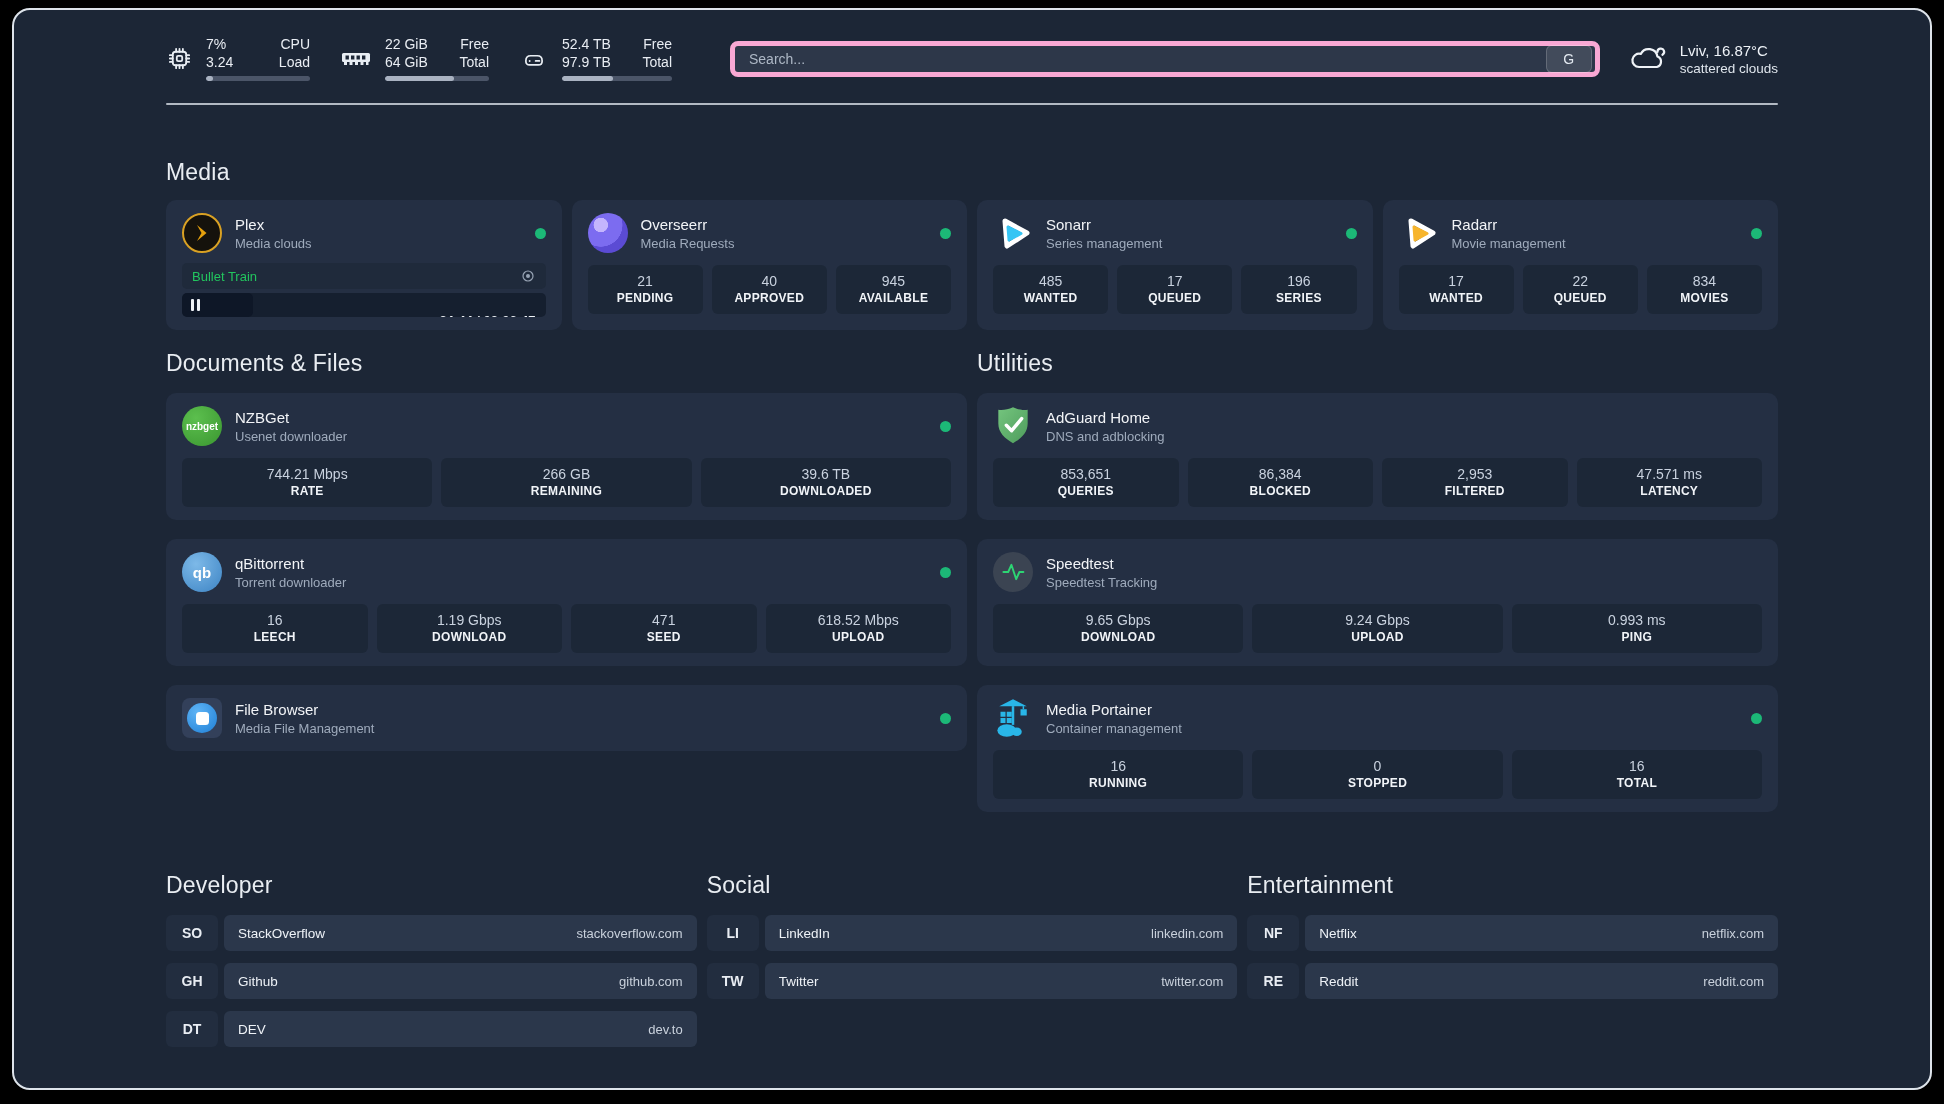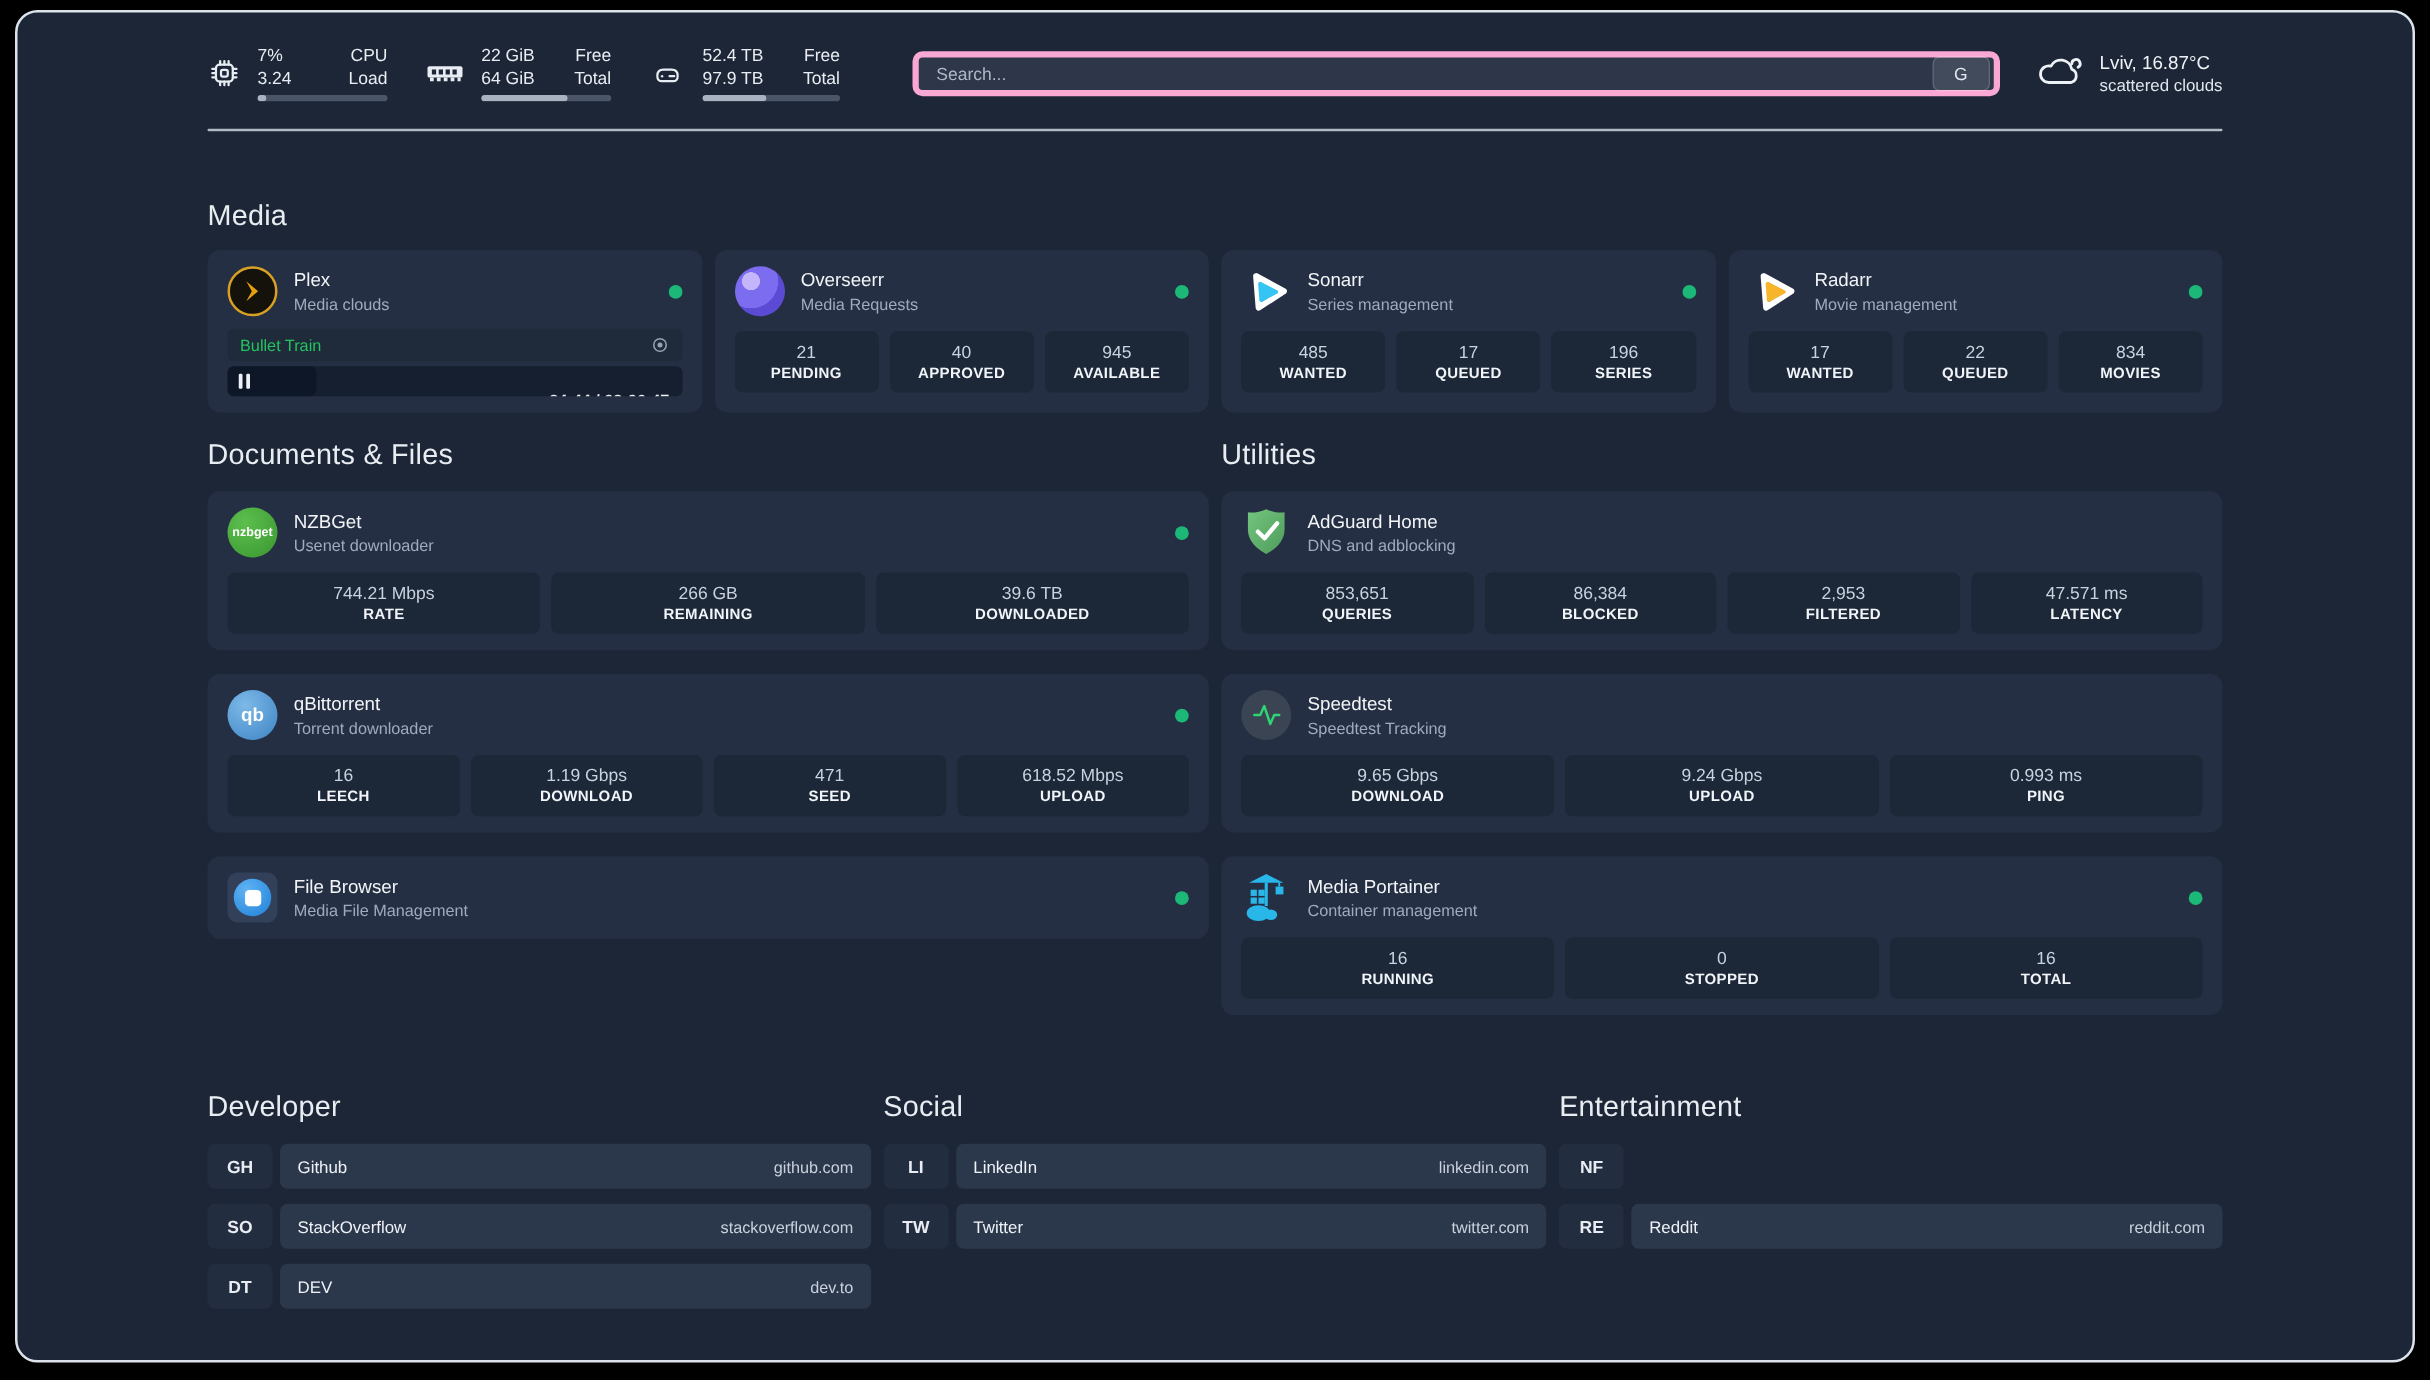--- a/index.html
+++ b/index.html
@@ -502,34 +502,34 @@
           </div>
         </div>
       </div>
     </div>
 
     <div class="bm-grid">
 
       <div class="bm-col">
         <div class="sec-title">Developer</div>
         <div class="bm-row">
+          <div class="bm-abbr">SO</div>
+          <div class="bm-pill">
+            <span class="bm-name">StackOverflow</span>
+            <span class="bm-url">stackoverflow.com</span>
+          </div>
+        </div>
+        <div class="bm-row">
           <div class="bm-abbr">GH</div>
           <div class="bm-pill">
             <span class="bm-name">Github</span>
             <span class="bm-url">github.com</span>
           </div>
         </div>
         <div class="bm-row">
-          <div class="bm-abbr">SO</div>
-          <div class="bm-pill">
-            <span class="bm-name">StackOverflow</span>
-            <span class="bm-url">stackoverflow.com</span>
-          </div>
-        </div>
-        <div class="bm-row">
           <div class="bm-abbr">DT</div>
           <div class="bm-pill">
             <span class="bm-name">DEV</span>
             <span class="bm-url">dev.to</span>
           </div>
         </div>
       </div>
 
       <div class="bm-col">
         <div class="sec-title">Social</div>
@@ -546,20 +546,24 @@
             <span class="bm-name">Twitter</span>
             <span class="bm-url">twitter.com</span>
           </div>
         </div>
       </div>
 
       <div class="bm-col">
         <div class="sec-title">Entertainment</div>
         <div class="bm-row">
           <div class="bm-abbr">NF</div>
+          <div class="bm-pill">
+            <span class="bm-name">Netflix</span>
+            <span class="bm-url">netflix.com</span>
+          </div>
         </div>
         <div class="bm-row">
           <div class="bm-abbr">RE</div>
           <div class="bm-pill">
             <span class="bm-name">Reddit</span>
             <span class="bm-url">reddit.com</span>
           </div>
         </div>
       </div>
     </div>

